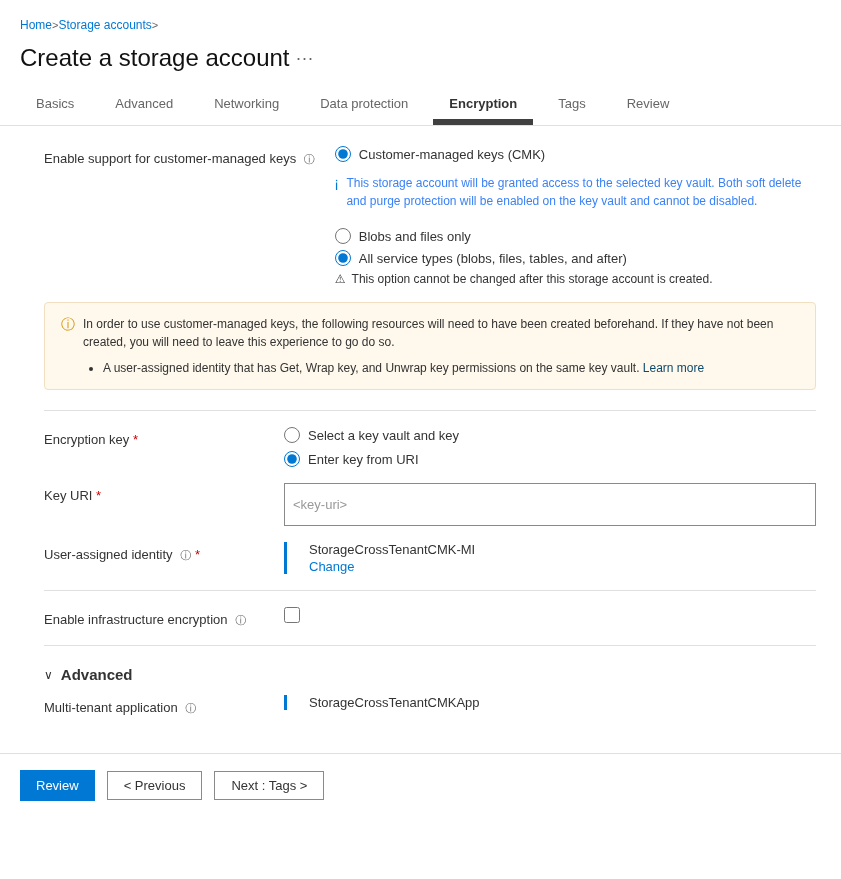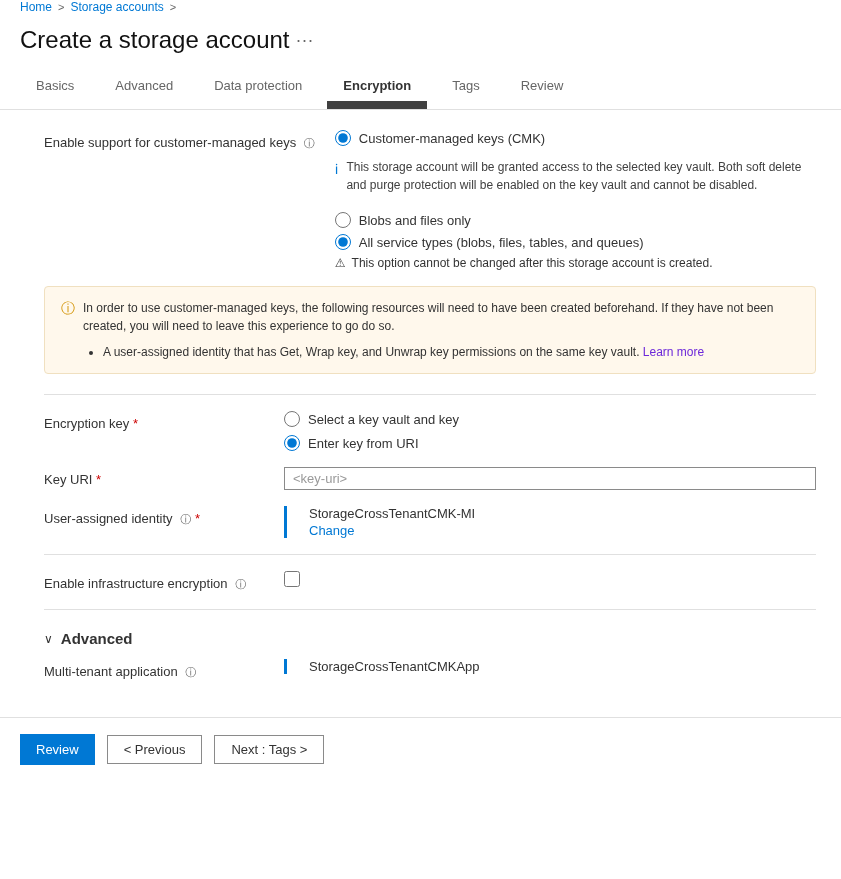--- a/index.html
+++ b/index.html
@@ -1,58 +1,58 @@
 <!DOCTYPE html>
 <html><head>
   <meta charset="utf-8">
   <style>
     * { box-sizing: border-box; margin: 0; padding: 0; }
     body { font-family: 'Segoe UI', Arial, sans-serif; font-size: 13px; color: #333; background: #fff; }
 
-    .breadcrumb { display: flex; align-items: center; gap: 6px; padding: 0 20px 6px; font-size: 12px; }
+    .breadcrumb { display: flex; align-items: center; gap: 0; padding: 18px 20px 6px; font-size: 12px; }
     .breadcrumb a { color: #0078d4; text-decoration: none; }
     .breadcrumb-sep { color: #666; font-size: 11px; }
 
     .page-header { display: flex; align-items: center; gap: 6px; padding: 6px 20px 16px; }
     .page-title { font-size: 24px; font-weight: 300; color: #111; }
     .more-icon { color: #666; font-size: 18px; cursor: pointer; }
 
     .tabs { display: flex; gap: 9px; border-bottom: 1px solid #e0e0e0; padding: 0 20px; }
     .tab { padding: 8px 16px; font-size: 13px; color: #666; cursor: pointer; border-bottom: 2px solid transparent; white-space: nowrap; }
-    .tab.active { color: #333; border-bottom: 8px solid #404040; font-weight: 600; }
+    .tab.active { color: #333; border-bottom: 6px solid #404040; font-weight: 600; }
 
     .content { padding: 20px 24px; max-width: 820px; margin-left: 20px; }
 
     .field-row { display: flex; align-items: flex-start; gap: 20px; margin-bottom: 16px; }
     .field-label { min-width: 220px; font-size: 13px; color: #333; padding-top: 4px; line-height: 1.4; }
     .field-label .info-icon { color: #666; font-size: 11px; margin-left: 4px; cursor: help; }
     .field-value { flex: 1; }
     .radio-item { display: flex; align-items: center; gap: 8px; cursor: pointer; }
     .radio-item input[type="radio"] { accent-color: #0078d4; width: 16px; height: 16px; cursor: pointer; }
     .radio-item label { font-size: 13px; cursor: pointer; }
 
     .info-box { display: flex; gap: 8px; padding: 8px 0; margin-top: 4px; }
     .info-box .info-icon-blue { color: #0078d4; font-size: 14px; flex-shrink: 0; margin-top: 1px; }
-    .info-box p { font-size: 12px; color: #404040; line-height: 1.5; }
+    .info-box p { font-size: 12px; color: #3b82f6; line-height: 1.5; }
 
     .warning-text { display: flex; align-items: flex-start; gap: 6px; margin-top: 6px; }
     .warning-icon { color: #d29200; font-size: 14px; flex-shrink: 0; }
     .warning-text span { font-size: 12px; color: #333; }
 
     .alert-box { background: #fff8ec; border: 1px solid #f0e0c0; border-radius: 4px; padding: 12px 16px; margin-bottom: 20px; }
     .alert-box .alert-header { display: flex; gap: 8px; align-items: flex-start; }
     .alert-box .alert-icon { color: #d29200; font-size: 14px; flex-shrink: 0; margin-top: 1px; }
     .alert-box .alert-text { font-size: 12px; color: #333; line-height: 1.5; }
     .alert-box ul { margin: 8px 0 0 20px; }
     .alert-box ul li { font-size: 12px; color: #333; line-height: 1.5; }
-    .alert-box .learn-more { color: #6d28d9; text-decoration: none; }
+    .alert-box .learn-more { color: #0c4a6e; text-decoration: none; }
 
     .divider { border: none; border-top: 1px solid #e0e0e0; margin: 16px 0; }
 
-    .text-input { width: 100%; padding: 3px 8px; border: 1px solid #8a8a8a; font-size: 13px; color: #333; outline: none; }
+    .text-input { width: 100%; padding: 13px 8px; border: 1px solid #8a8a8a; font-size: 13px; color: #333; outline: none; }
     .text-input::placeholder { color: #999; }
     .identity-change { color: #0078d4; text-decoration: none; display: block; margin-top: 2px; cursor: pointer; }
     .identity-border { border-left: 3px solid #0078d4; padding-left: 22px; }
 
     .checkbox-row { display: flex; align-items: center; gap: 8px; }
     .checkbox-row input[type="checkbox"] { width: 16px; height: 16px; cursor: pointer; }
 
     .advanced-section-header { display: flex; align-items: center; gap: 8px; margin: 20px 0 12px; }
     .advanced-section-header .chevron { color: #333; font-size: 12px; cursor: pointer; }
     .advanced-section-header .section-title { font-size: 15px; font-weight: 600; color: #333; }
@@ -74,20 +74,21 @@
 </div>
 
 <div class="page-header">
   <h1 class="page-title">Create a storage account</h1>
   <span class="more-icon">···</span>
 </div>
 
 <div class="tabs">
   <div class="tab">Basics</div>
   <div class="tab">Advanced</div>
+  <div class="tab">Networking</div>
   <div class="tab">Data protection</div>
   <div class="tab active">Encryption</div>
   <div class="tab">Tags</div>
   <div class="tab">Review</div>
 </div>
 
 <div class="content">
 
   <div class="field-row">
     <div class="field-label">
@@ -106,21 +107,21 @@
         <p>This storage account will be granted access to the selected key vault. Both soft delete and purge protection will be enabled on the key vault and cannot be disabled.</p>
       </div>
 
       <div class="radio-item" style="margin-top: 10px;">
         <input type="radio" name="cmk-scope" id="blobs-radio" style="">
         <label for="blobs-radio">Blobs and files only</label>
       </div>
 
       <div class="radio-item" style="margin-top: 6px;">
         <input type="radio" name="cmk-scope" id="all-radio" checked="" style="">
-        <label for="all-radio">All service types (blobs, files, tables, and queues)</label>
+        <label for="all-radio">All service types (blobs, files, tables, and after)</label>
       </div>
 
       <div class="warning-text">
         <span class="warning-icon">⚠</span>
         <span>This option cannot be changed after this storage account is created.</span>
       </div>
     </div>
   </div>
 
   <div class="alert-box">

